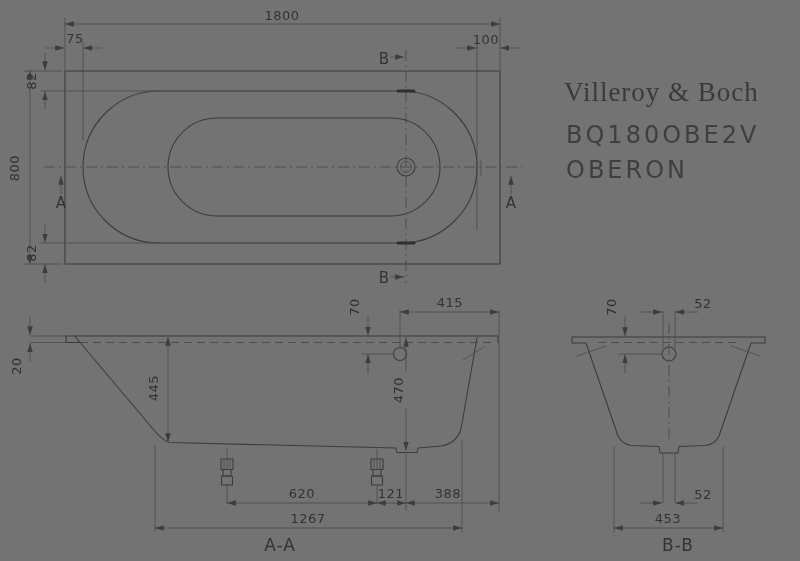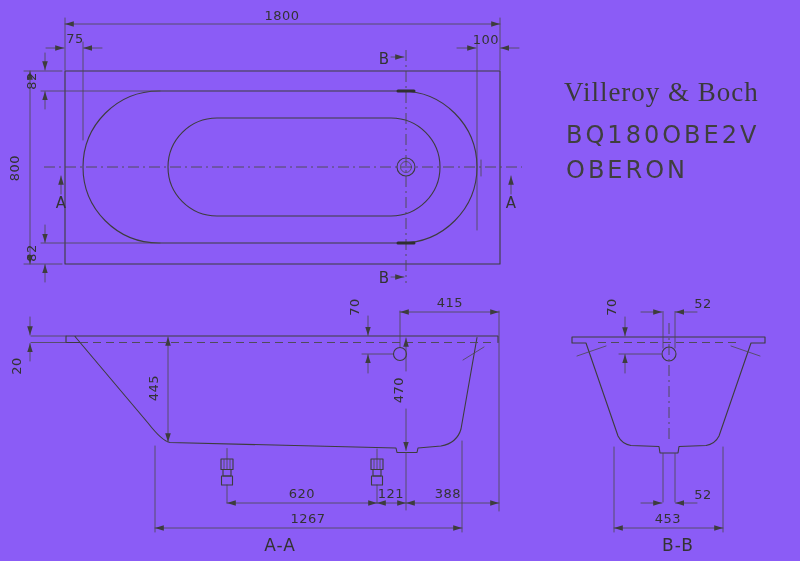--- a/index.html
+++ b/index.html
@@ -1,17 +1,17 @@
 <!DOCTYPE html>
 <html><head>
 <meta charset="utf-8">
 <style>
   html,body{margin:0;padding:0;background:#e9e9e9;}
   .sheet{
-    position:relative;width:800px;height:561px;background:#8b5cf6;
+    position:relative;width:800px;height:561px;background:#737373;
     font-family:"DejaVu Sans",sans-serif;overflow:hidden;
   }
   svg{display:block}
   .outline{fill:none;stroke:#3d3d3d;stroke-width:1.1;stroke-linejoin:round;stroke-linecap:round}
   .thin{fill:none;stroke:#4a4a4a;stroke-width:0.8;stroke-linecap:round}
   .dashed{fill:none;stroke:#4a4a4a;stroke-width:0.9;stroke-dasharray:8 5}
   .dashdot{fill:none;stroke:#4a4a4a;stroke-width:0.9;stroke-dasharray:11 4 2 4}
   .cuttick{fill:none;stroke:#2f2f2f;stroke-width:3;stroke-linecap:round}
   .dimtxt{font:13px "DejaVu Sans",sans-serif;fill:#333;letter-spacing:0.5px}
   .marktxt{font:15px "DejaVu Sans",sans-serif;fill:#333}

